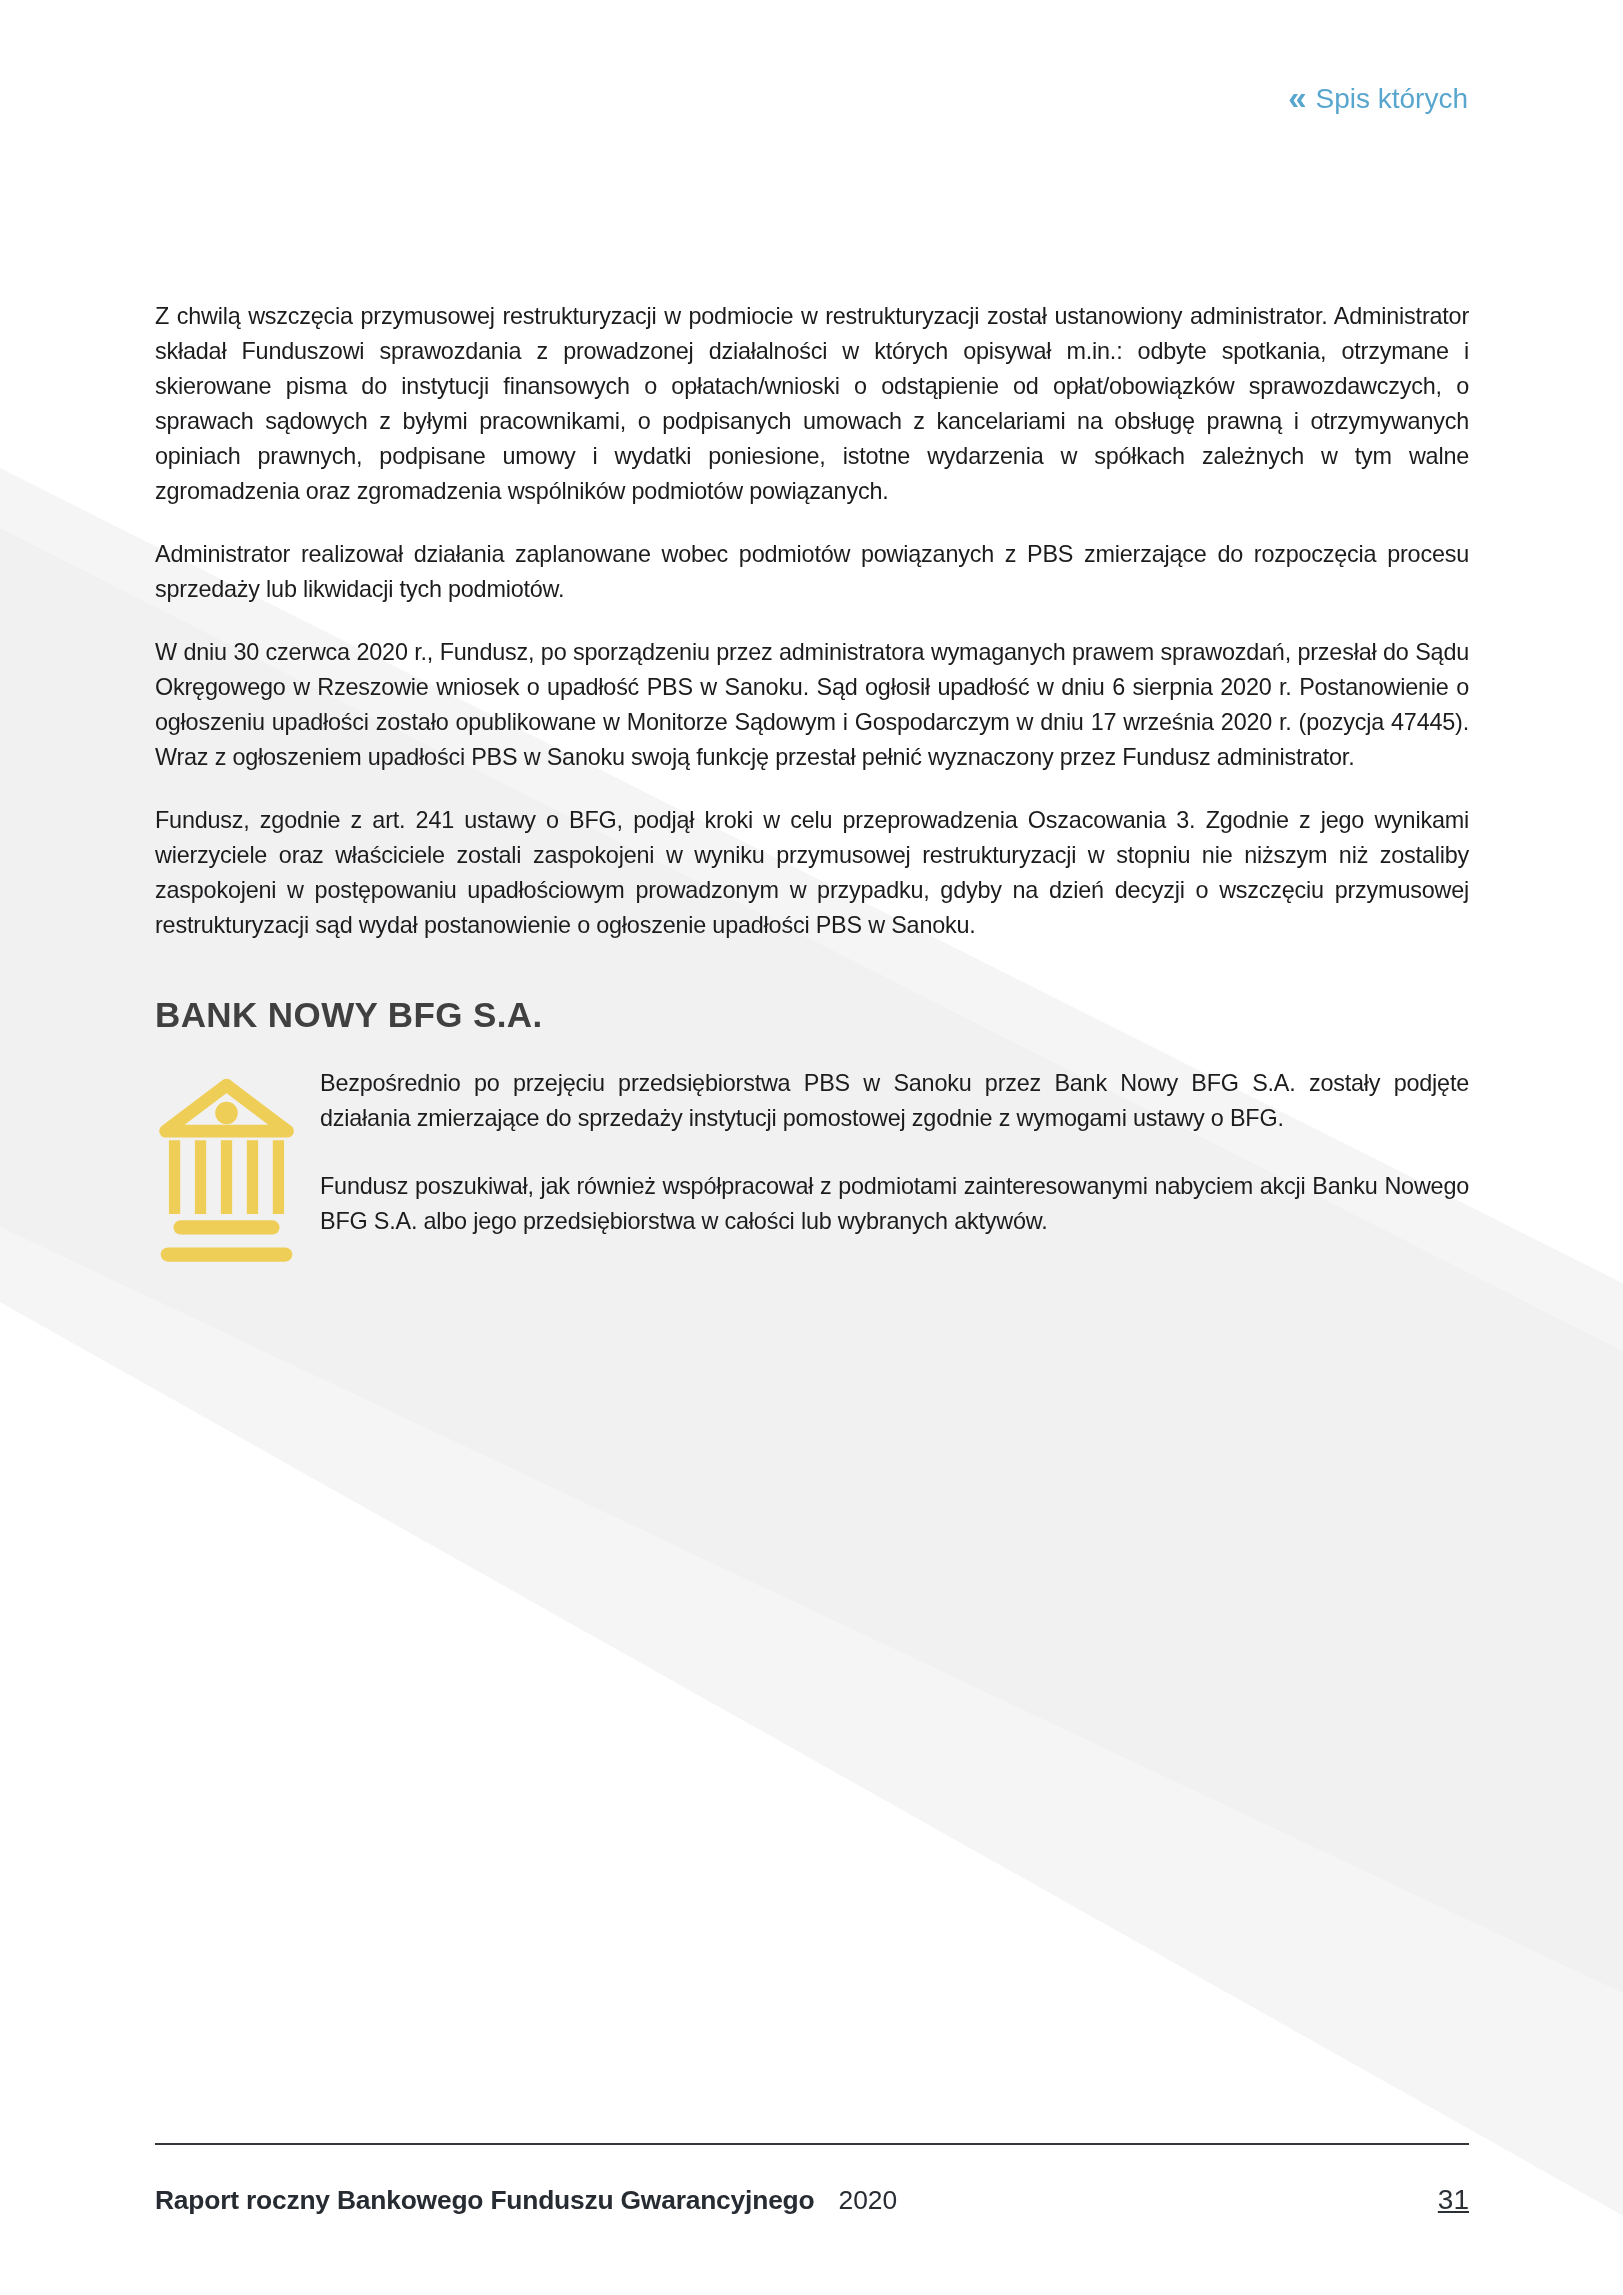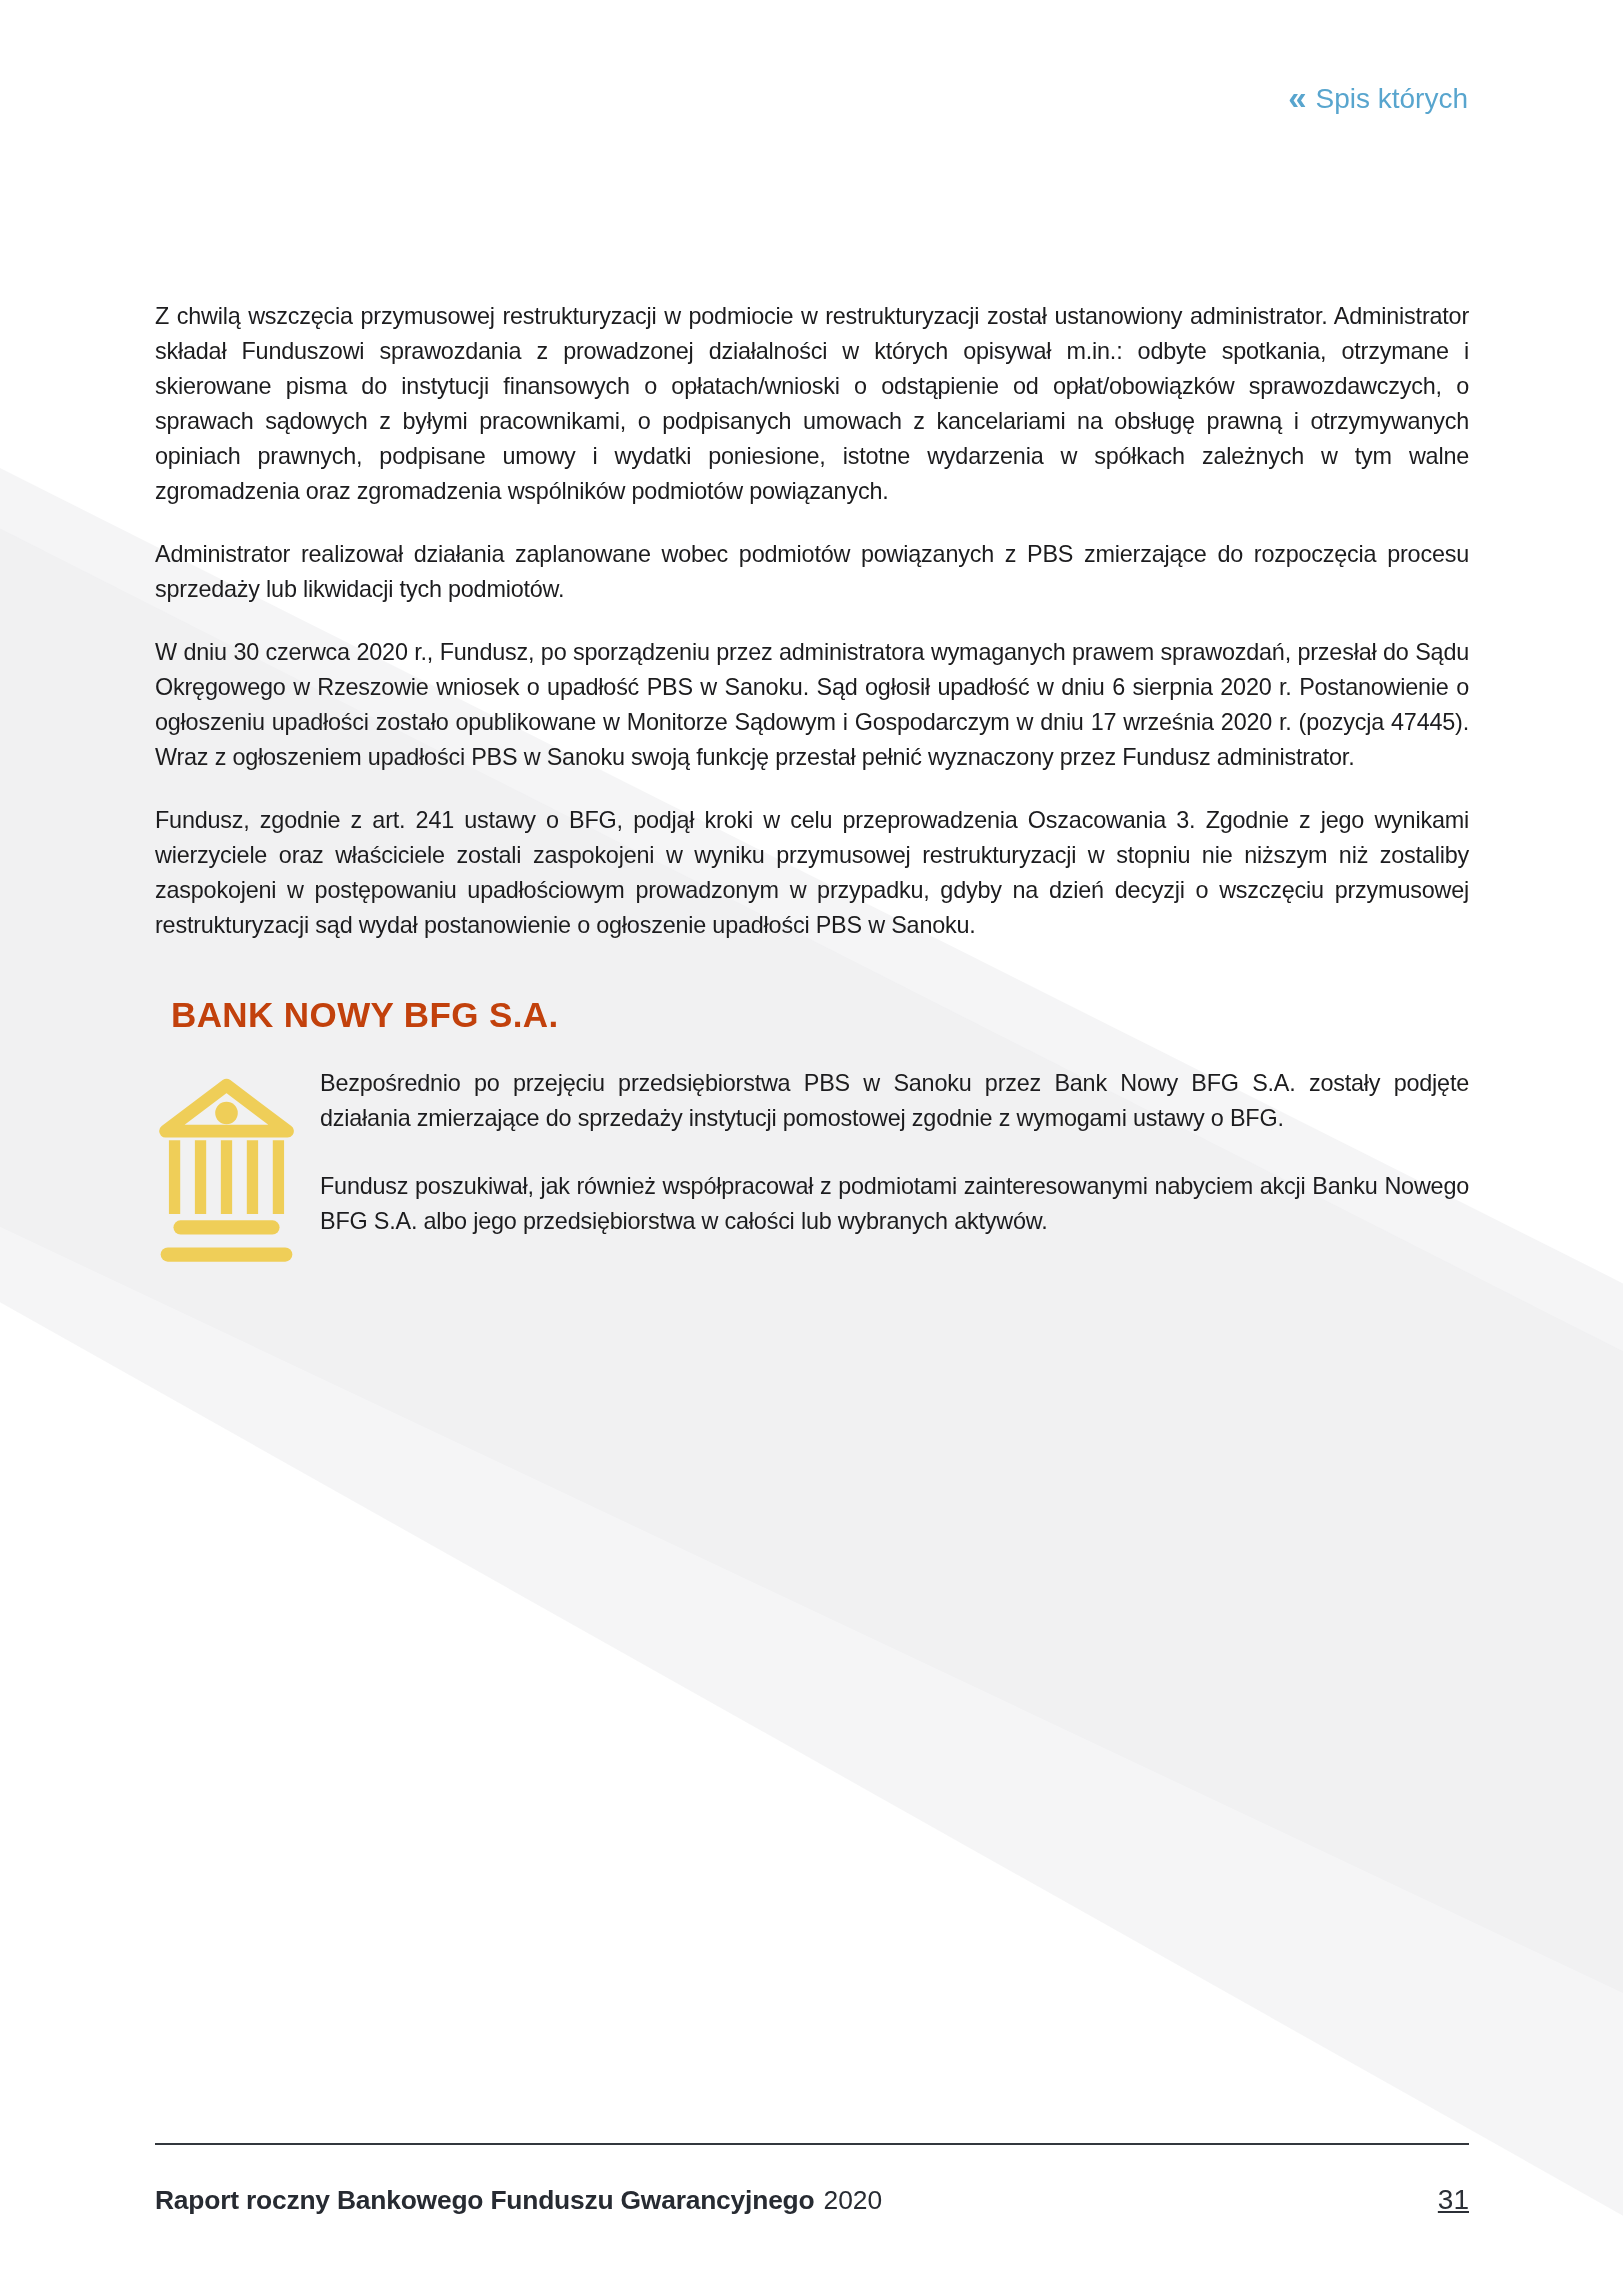--- a/index.html
+++ b/index.html
@@ -24,23 +24,23 @@
   }
   .content p.body{
     margin:0 0 28px 0;
     font-size:23.4px;line-height:35px;
     letter-spacing:-0.2px;
     text-align:justify;
     hyphens:none;
   }
   .content p.body:last-of-type{margin-bottom:0;}
   h2.section-heading{
-    margin:53px 0 32px 16px;
+    margin:53px 0 32px 0;
     font-size:35px;line-height:38px;
-    font-weight:700;color:#c2410c;
+    font-weight:700;color:#404040;
     letter-spacing:0.4px;
   }
   .icon-row{
     display:flex;align-items:flex-start;gap:22px;
   }
   .icon-row .icon-box{flex:0 0 143px;padding-top:3px;}
   .icon-row .side-text{flex:1;}
   .icon-row p.body2{
     margin:0 0 33px 0;
     font-size:23.4px;line-height:35px;
@@ -50,21 +50,21 @@
   .icon-row p.body2:last-child{margin-bottom:0;}
   .footer-rule{
     position:absolute;left:155px;top:2143px;width:1314px;height:2.3px;
     background:#33373d;z-index:1;
   }
   .footer{
     position:absolute;left:155px;top:2181px;width:1314px;z-index:1;
     display:flex;justify-content:space-between;align-items:baseline;
     font-size:26.4px;line-height:38px;color:#272b32;
   }
-  .footer .title-group{display:flex;gap:9px;align-items:baseline;justify-content:space-between;}
+  .footer .title-group{display:flex;gap:24px;align-items:baseline;justify-content:space-between;}
   .footer .title{font-weight:700;letter-spacing:-0.2px;}
   .footer .year{font-weight:400;}
   .footer .pageno{font-size:28px;color:#2b2f36;text-decoration:underline;}
 </style>
 </head>
 <body>
 
 <div class="page">
 
   <svg class="bg" width="1623" height="2295" viewBox="0 0 2150 3040" aria-hidden="true">

